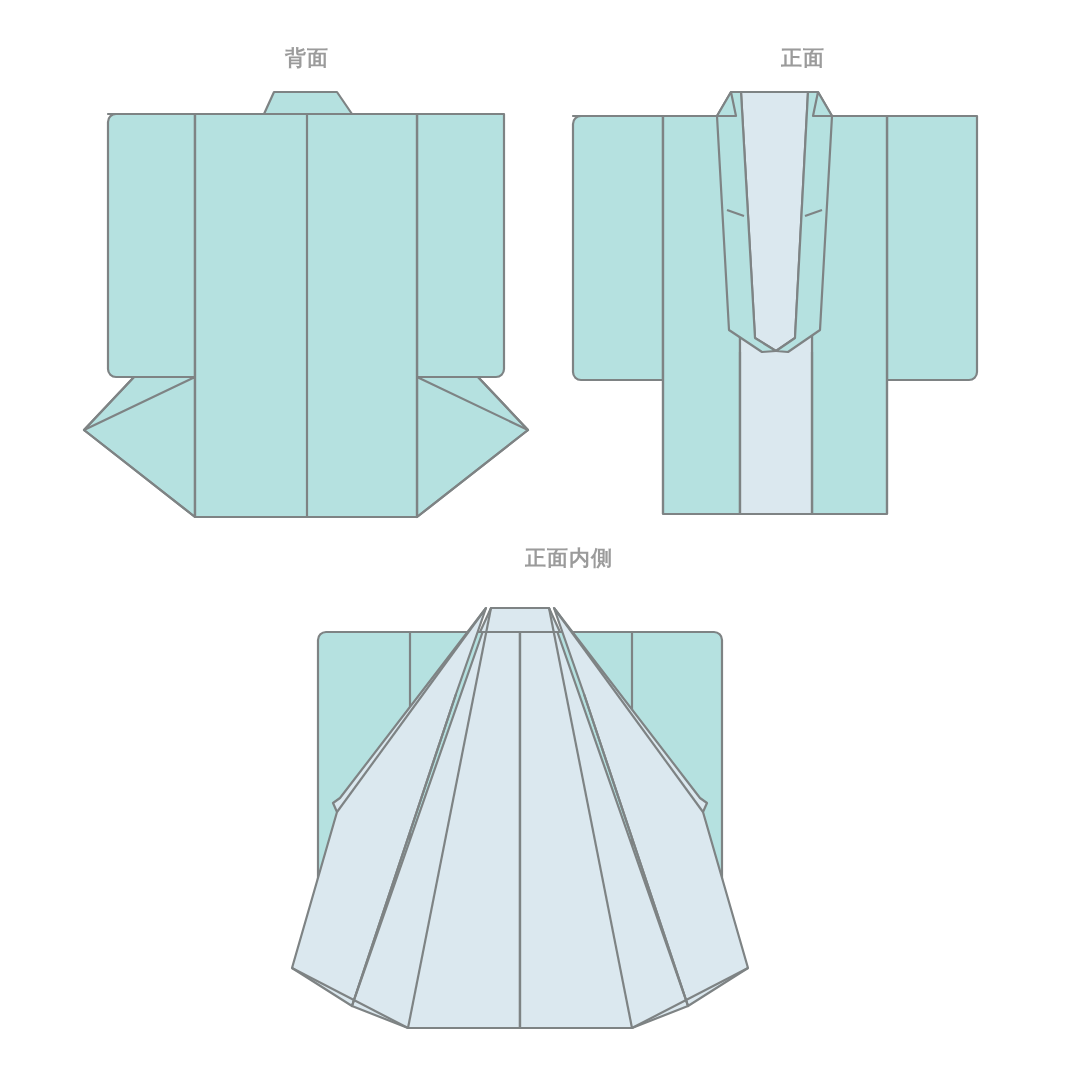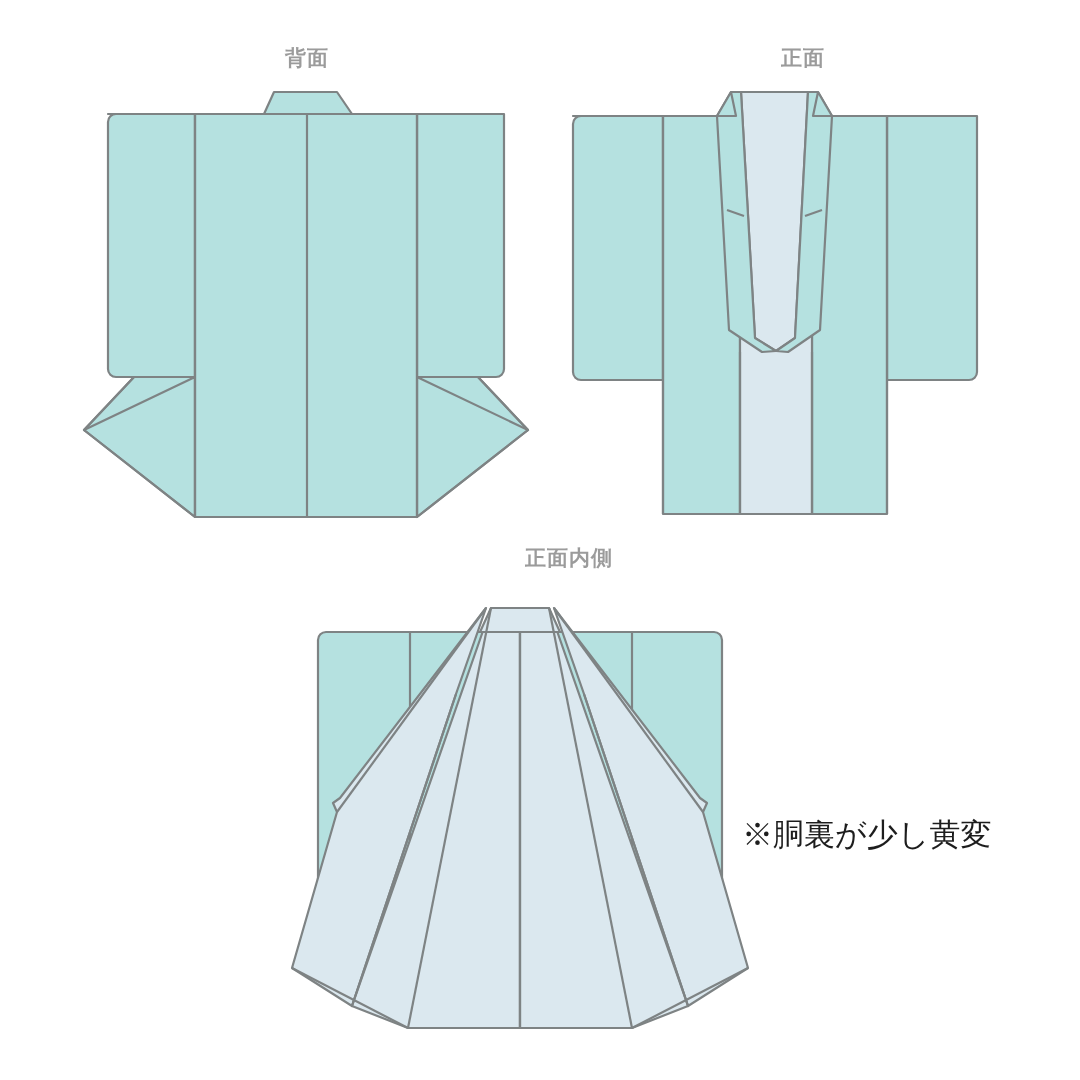--- a/index.html
+++ b/index.html
@@ -168,15 +168,14 @@
     <line class="seam" x1="176" y1="104" x2="72" y2="416"></line>
     <line class="seam" x1="211" y1="18" x2="128" y2="438"></line>
     <line class="seam" x1="274" y1="18" x2="423" y2="222"></line>
     <line class="seam" x1="304" y1="104" x2="408" y2="416"></line>
     <line class="seam" x1="269" y1="18" x2="352" y2="438"></line>
     <line class="seam" x1="128" y1="438" x2="352" y2="438"></line>
     <line class="seam" x1="12" y1="378" x2="128" y2="438"></line>
     <line class="seam" x1="468" y1="378" x2="352" y2="438"></line>
   </svg>
 
-  <div class="note">※胴裏が少し黄変</div>
 
 </div>
 
 </body></html>

